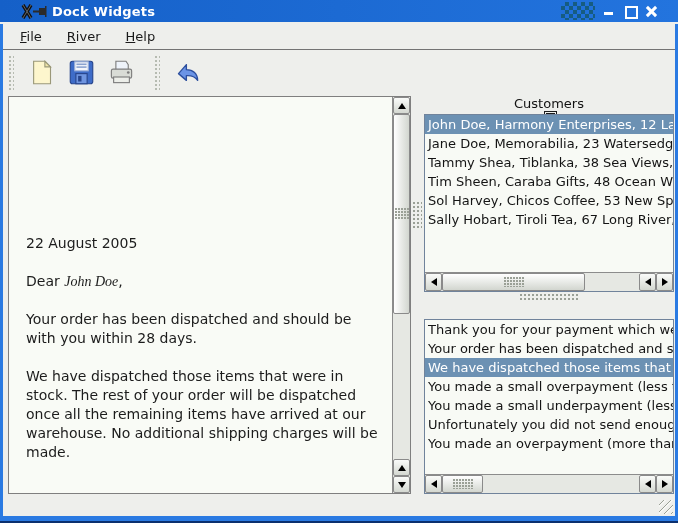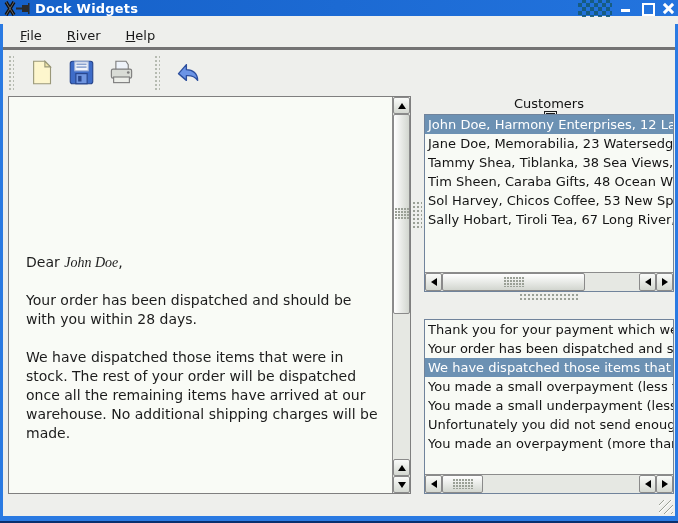--- a/index.html
+++ b/index.html
@@ -1,36 +1,36 @@
 <!DOCTYPE html>
 <html><head>
 <meta charset="utf-8">
 <style>
   html,body{margin:0;padding:0;background:#fff;}
   *{box-sizing:border-box;font-family:"DejaVu Sans",sans-serif;}
   .window{position:relative;width:678px;height:523px;background:#eeefec;overflow:hidden;}
 
   
-  .titlebar{position:absolute;left:0;top:0;width:678px;height:16px;
-    background:linear-gradient(90deg,#1560c8,#2374de);display:flex;align-items:center;padding:0 4px;}
+  .titlebar{position:absolute;left:0;top:0;width:678px;height:22px;
+    background:linear-gradient(90deg,#1560c8,#2374de);display:flex;align-items:center;padding:0 21px;}
   .app-icon{width:26px;height:15px;flex:0 0 auto;margin-right:5px;}
   .title-text{color:#fff;font-weight:bold;font-size:13px;letter-spacing:.2px;}
   .tb-decor{margin-left:auto;width:34px;height:18px;opacity:.9;
     background-image:linear-gradient(45deg,#155a78 25%,transparent 25%,transparent 75%,#155a78 75%),
                      linear-gradient(45deg,#155a78 25%,transparent 25%,transparent 75%,#155a78 75%);
     background-size:8px 8px;background-position:0 0,4px 4px;}
   .tb-btns{display:flex;align-items:center;gap:9px;margin-left:8px;}
   .wbtn{width:12px;height:12px;position:relative;cursor:default;}
   .wbtn-min::after{content:"";position:absolute;left:1px;bottom:2px;width:9px;height:3px;background:#fff;}
   .wbtn-max::after{content:"";position:absolute;left:1px;top:1px;width:9px;height:9px;border:2px solid #fff;}
   .wbtn-close::before,.wbtn-close::after{content:"";position:absolute;left:5px;top:0;width:3px;height:13px;background:#fff;}
   .wbtn-close::before{transform:rotate(45deg);} .wbtn-close::after{transform:rotate(-45deg);}
 
   .menubar{position:absolute;left:3px;top:24px;width:672px;height:26px;background:#eeefec;
-    display:flex;align-items:center;padding-left:8px;border-bottom:3px solid #737373;}
+    display:flex;align-items:center;padding-left:8px;border-bottom:1px solid #737373;}
   .menu-item{font-size:13px;color:#1a1a1a;padding:3px 9px;margin-right:7px;}
   .menu-item::first-letter{text-decoration:underline;}
 
   .toolbar{position:absolute;left:3px;top:50px;width:672px;height:45px;display:flex;align-items:center;padding-left:4px;}
   .tool-handle{width:5px;height:34px;margin:0 7px 0 2px;
     background-image:radial-gradient(circle at 1px 1px,#b6bbb1 1px,transparent 1.4px);background-size:4px 4px;}
   .tool-btn{width:40px;height:38px;display:flex;align-items:center;justify-content:center;background:transparent;border:0;}
   .tool-btn svg{width:27px;height:27px;}
   .tool-sep{margin-left:14px;}
 
@@ -160,20 +160,21 @@
     <button class="tool-btn">
       <svg viewBox="0 0 24 24">
         <path d="M4 13 L11 5 L11 9.5 C17 9.5 21 13 21 19 C18.5 15.5 15 14.5 11 14.8 L11 19 Z" fill="#6b94e6" stroke="#2c4f9e" stroke-width="1.2" stroke-linejoin="round"></path>
       </svg>
     </button>
   </div>
 
   <div class="letter-frame">
     <div class="letter-content">
       <div class="letter-body">
+        <div class="letter-line">22 August 2005</div>
         <div class="gap"></div>
         <div class="letter-line"><span>Dear </span><span class="it">John Doe</span><span>,</span></div>
         <div class="gap"></div>
         <div class="letter-line">Your order has been dispatched and should be
 with you within 28 days.</div>
         <div class="gap"></div>
         <div class="letter-line">We have dispatched those items that were in
 stock. The rest of your order will be dispatched
 once all the remaining items have arrived at our
 warehouse. No additional shipping charges will be

